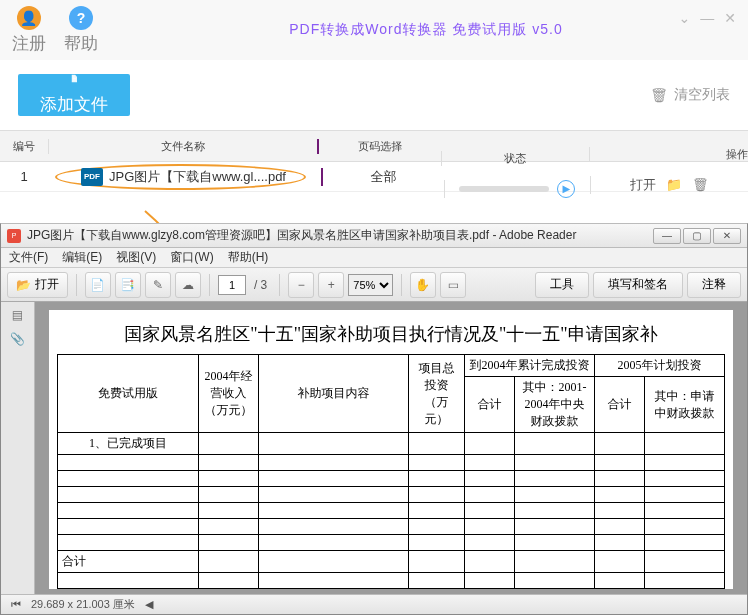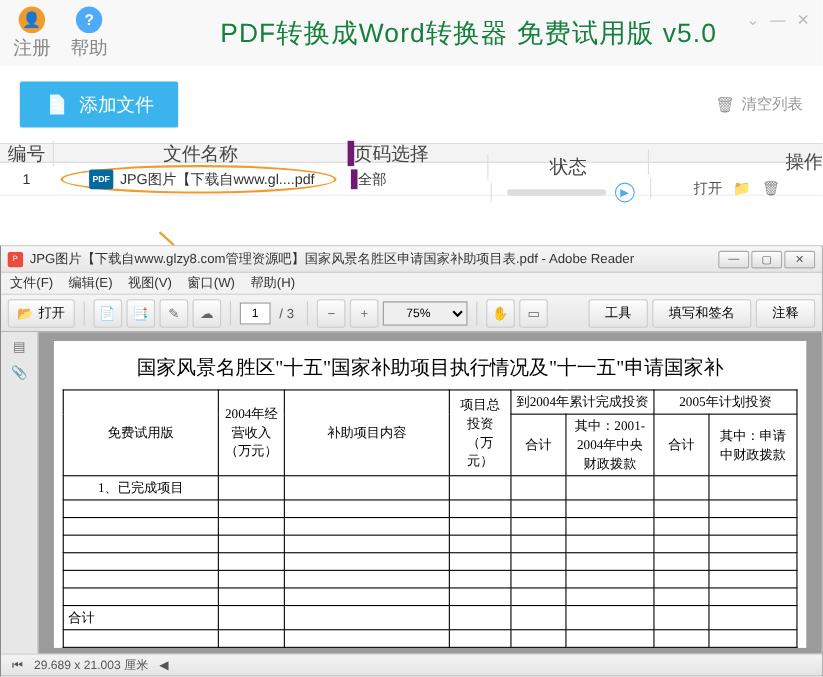--- a/index.html
+++ b/index.html
@@ -5,34 +5,34 @@
 * { box-sizing: border-box; margin: 0; padding: 0; }
 body { font-family: "Microsoft YaHei", Arial, sans-serif; font-size: 12px; background: #fff; width: 748px; height: 615px; overflow: hidden; position: relative; }
 
 
 .top-bar { height: 60px; background: #f8f8f8; display: flex; align-items: center; padding: 0 12px; position: relative; }
 .top-icon-btn { display: flex; flex-direction: column; align-items: center; margin-right: 18px; cursor: pointer; }
 .circ { width: 24px; height: 24px; border-radius: 50%; display: flex; align-items: center; justify-content: center; color: #fff; font-size: 14px; font-weight: bold; }
 .c-orange { background: #f19b2c; }
 .c-blue { background: #4dabf7; }
 .top-icon-btn span.lbl { font-size: 17px; color: #888; margin-top: 2px; }
-.app-title { flex: 1; text-align: center; font-size: 24px; color: #15803d; letter-spacing: 1px; }
+.app-title { flex: 1; text-align: center; font-size: 14px; color: #8b5cf6; letter-spacing: 1px; }
 .win-ctrls { position: absolute; right: 12px; top: 10px; display: flex; gap: 10px; color: #bbb; font-size: 14px; }
 
 .action-row { display: flex; align-items: center; padding: 14px 18px; gap: 20px; }
-.big-btn { display: flex; align-items: center; gap: 10px; height: 42px; padding: 0 22px; color: #fff; font-size: 17px; border-radius: 2px; cursor: pointer; }
+.big-btn { display: flex; align-items: center; gap: 10px; height: 42px; padding: 0 22px; color: #fff; font-size: 17px; border-radius: 2px; cursor: pointer; flex-direction: column; }
 .b-blue { background: #3bb4ee; }
 .b-orange { background: #f19b2c; }
 .big-btn .ico { width: 22px; height: 22px; }
 .clear-list { margin-left: auto; display: flex; align-items: center; gap: 6px; color: #999; font-size: 14px; cursor: pointer; }
 
-.grid-head { display: flex; background: #f3f3f3; border-top: 1px solid #ddd; border-bottom: 1px solid #ddd; height: 18px; align-items: center; font-size: 17px; color: #444; }
+.grid-head { display: flex; background: #f3f3f3; border-top: 1px solid #ddd; border-bottom: 1px solid #ddd; height: 32px; align-items: center; font-size: 11px; color: #444; }
 .col-no { width: 48px; text-align: center; }
 .col-name { flex: 2.2; text-align: center; border-left: 1px solid #ddd; }
-.col-page { flex: 1; border-left: 6px solid #701a75; }
+.col-page { flex: 1; text-align: center; border-left: 2px solid #701a75; }
 .col-status { flex: 1.2; text-align: center; border-left: 1px solid #ddd; margin-top: 24px; }
 .col-op { flex: 1.3; text-align: right; border-left: 1px solid #ddd; margin-top: 16px; }
 
 .grid-row { display: flex; height: 30px; align-items: center; font-size: 13px; color: #333; border-bottom: 1px solid #eee; margin-bottom: 2px;}
 .pdf-chip { display:inline-flex; align-items:center; justify-content:center; width:22px; height:18px; background:#0369a1; color:#fff; font-size:8px; font-weight:bold; border-radius:2px; margin: 0 6px; }
 .col-name-inner { display:flex; align-items:center; padding-left:6px; }
 .ellipse-wrap { display:inline-flex; align-items:center; border:2px solid #f19b2c; border-radius: 50%; padding: 2px 18px; height: 26px; position: relative; }
 .status-bar { width: 90px; height: 6px; background: linear-gradient(to right,#4dabf7 0%,#4dabf7 0%,#ddd 0%,#ddd 100%); border-radius: 3px; display:inline-block; vertical-align:middle;}
 .play-btn { width:18px; height:18px; border:1.5px solid #4dabf7; border-radius:50%; display:inline-flex; align-items:center; justify-content:center; margin-left:8px; color:#4dabf7; font-size:10px; }
 .op-inner { display:flex; align-items:center; justify-content:center; gap:10px; color:#888; }
@@ -47,21 +47,21 @@
 .reader-title .pdf-mini { width:14px; height:14px; background:#e74c3c; border-radius:2px; margin-right:6px; display:inline-flex;align-items:center;justify-content:center;color:#fff;font-size:7px;}
 .reader-title .winbtns { margin-left:auto; display:flex; gap:2px; }
 .reader-title .wbtn { width:28px; height:16px; border:1px solid #aaa; background:linear-gradient(#fdfdfd,#e0e0e0); display:flex; align-items:center; justify-content:center; font-size:10px; color:#555; border-radius:2px;}
 .reader-menu { height:20px; background:#f2f2f2; display:flex; align-items:center; gap:14px; padding:0 8px; font-size:12px; color:#333; border-bottom:1px solid #ccc;}
 .reader-tools { height:34px; background:linear-gradient(#f4f4f4,#e4e4e4); display:flex; align-items:center; padding:0 6px; gap:4px; border-bottom:1px solid #aaa; font-size:12px;}
 .tbtn { width:26px; height:26px; background:linear-gradient(#fdfdfd,#e6e6e6); border:1px solid #ccc; border-radius:3px; display:flex; align-items:center; justify-content:center; color:#666; }
 .open-btn { display:flex; align-items:center; gap:4px; padding:0 8px; height:26px; background:linear-gradient(#fdfdfd,#e6e6e6); border:1px solid #ccc; border-radius:3px;}
 .sep { width:1px; height:22px; background:#ccc; margin:0 4px;}
 .pagefield { width:28px; height:20px; border:1px solid #999; text-align:center; font-size:11px;}
 .pagelbl { color:#555; margin:0 4px;}
-.zoomsel { height:22px; border:1px solid #999; font-size:11px; padding:0 16px;}
+.zoomsel { height:22px; border:1px solid #999; font-size:11px; padding:0 0;}
 .toolright { margin-left:auto; display:flex; gap:0; }
 .tab-like { padding:0 14px; height:26px; display:flex; align-items:center; background:linear-gradient(#fdfdfd,#e6e6e6); border:1px solid #ccc; border-radius:3px; margin-left:4px; cursor:pointer;}
 
 .reader-body { display:flex; height:calc(100% - 24px - 20px - 34px - 20px); }
 .reader-side { width:34px; background:#e7e7e7; border-right:1px solid #bbb; display:flex; flex-direction:column; align-items:center; padding-top:6px; gap:10px; color:#777; }
 .reader-page { flex:1; background:#9b9b9b; overflow:auto; padding:8px 14px 0 14px; }
 .paper { background:#fff; padding:8px 8px 0 8px;}
 .doc-title { font-family: SimSun, serif; font-size:18px; text-align:center; white-space:nowrap; padding:4px 0 8px 0;}
 table.doc { border-collapse:collapse; width:100%; font-family:SimSun,serif; font-size:12px; }
 table.doc td, table.doc th { border:1px solid #000; padding:2px 4px; text-align:center; }

